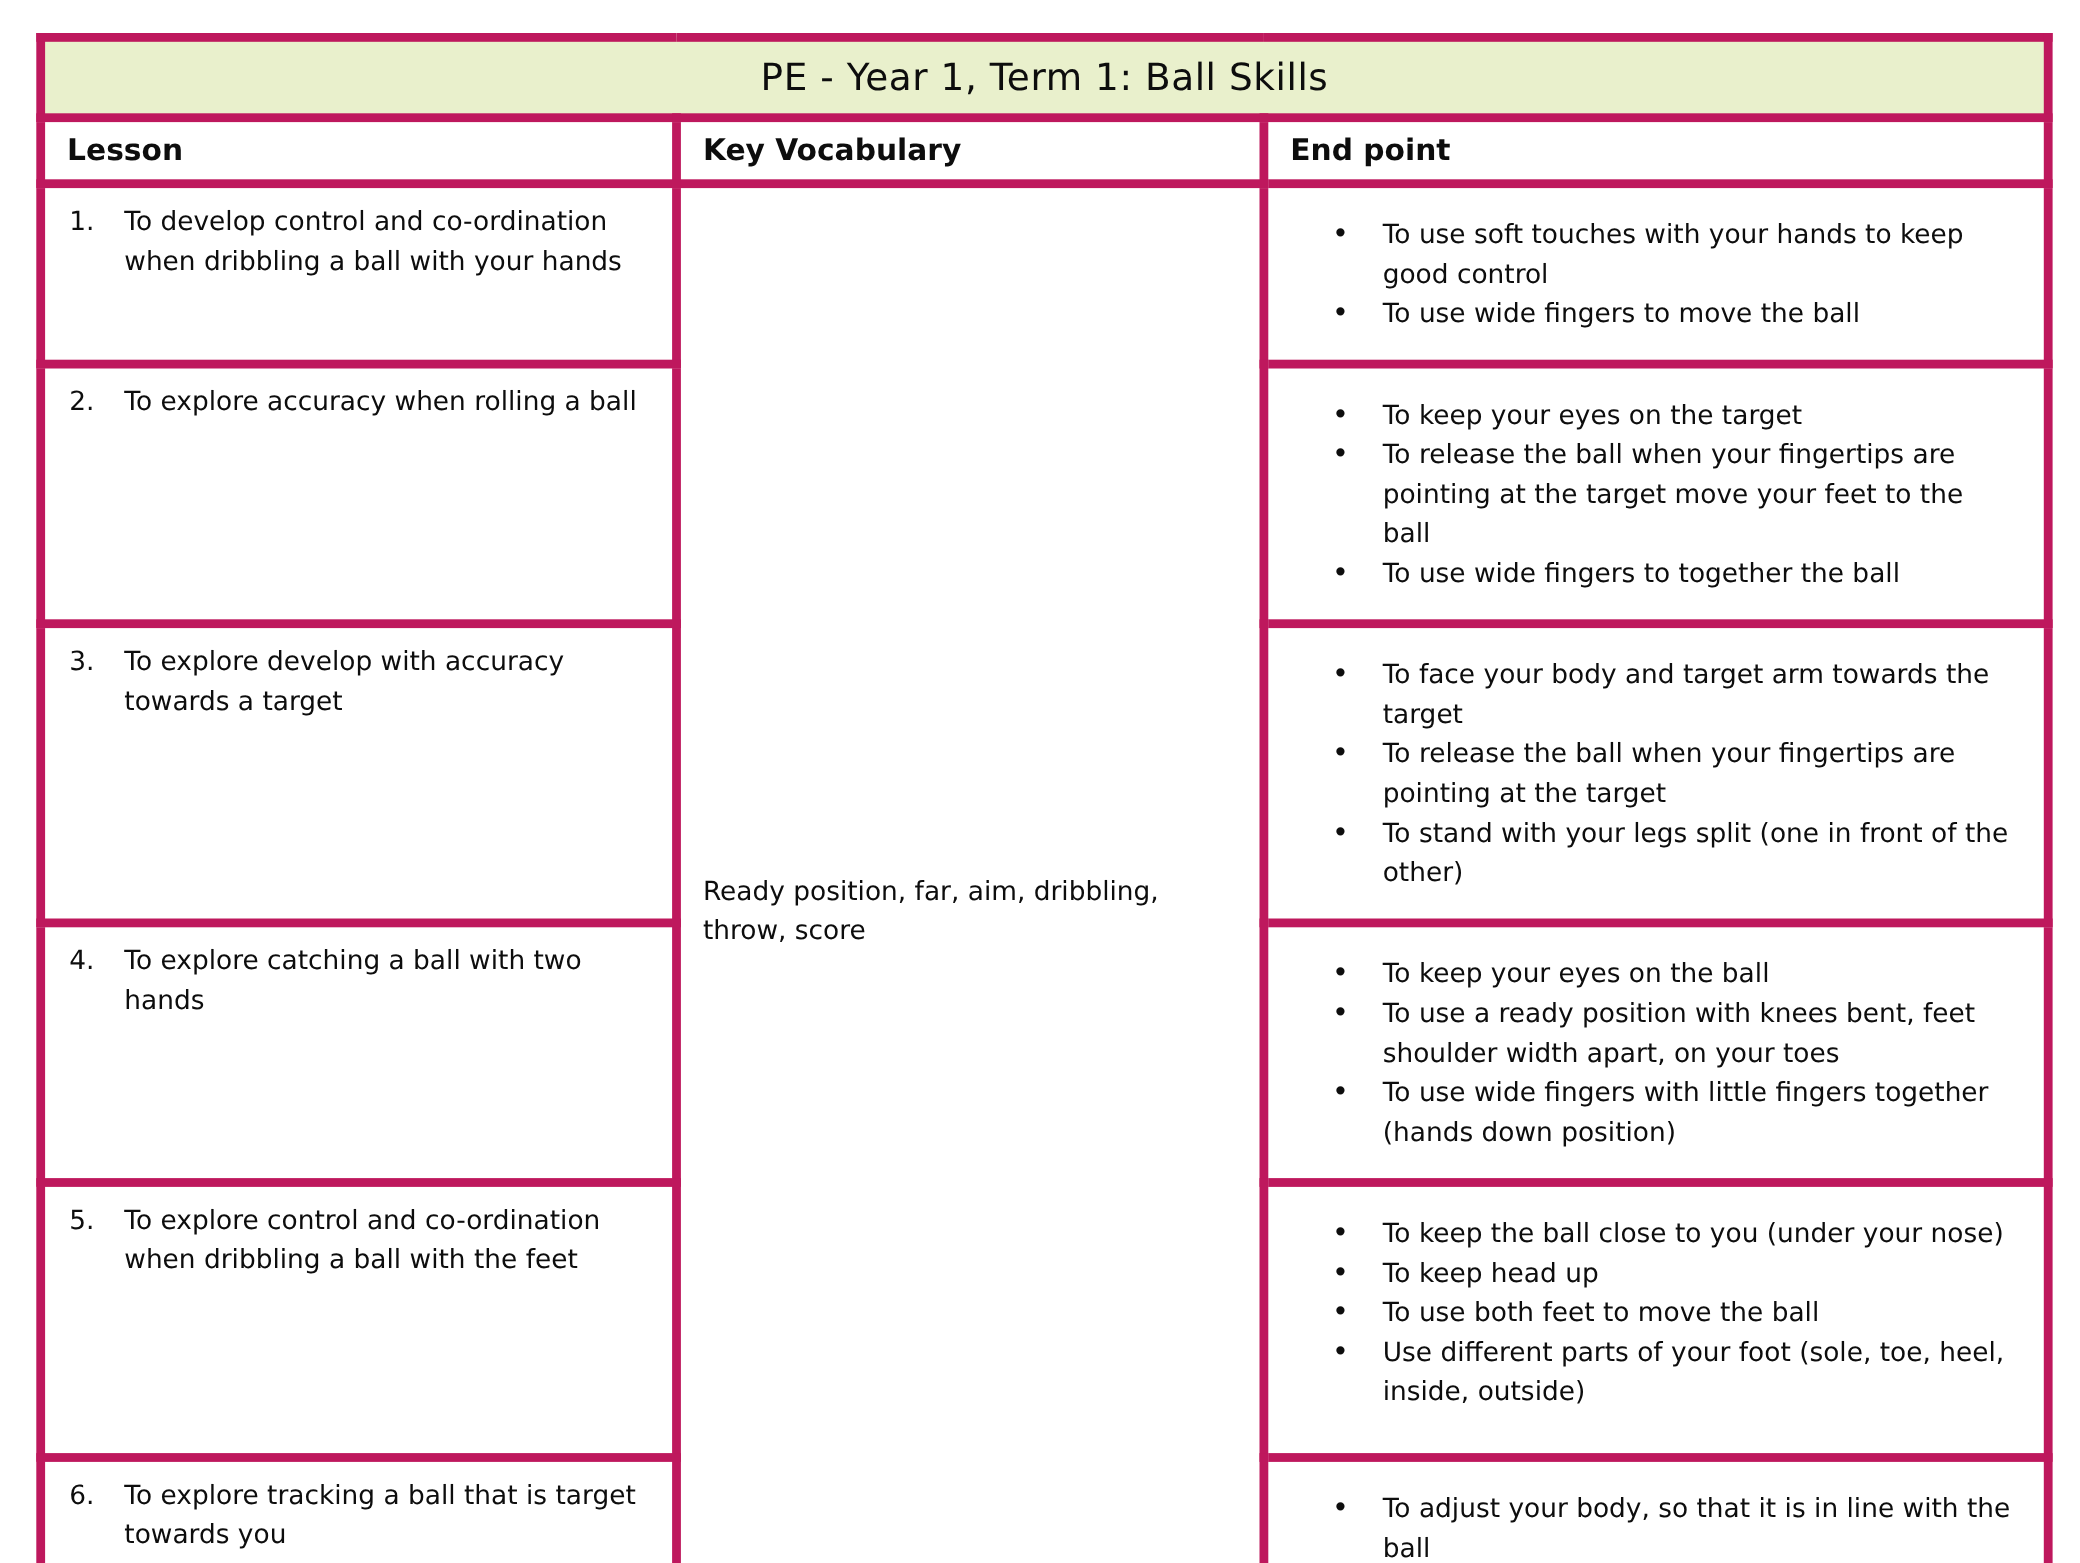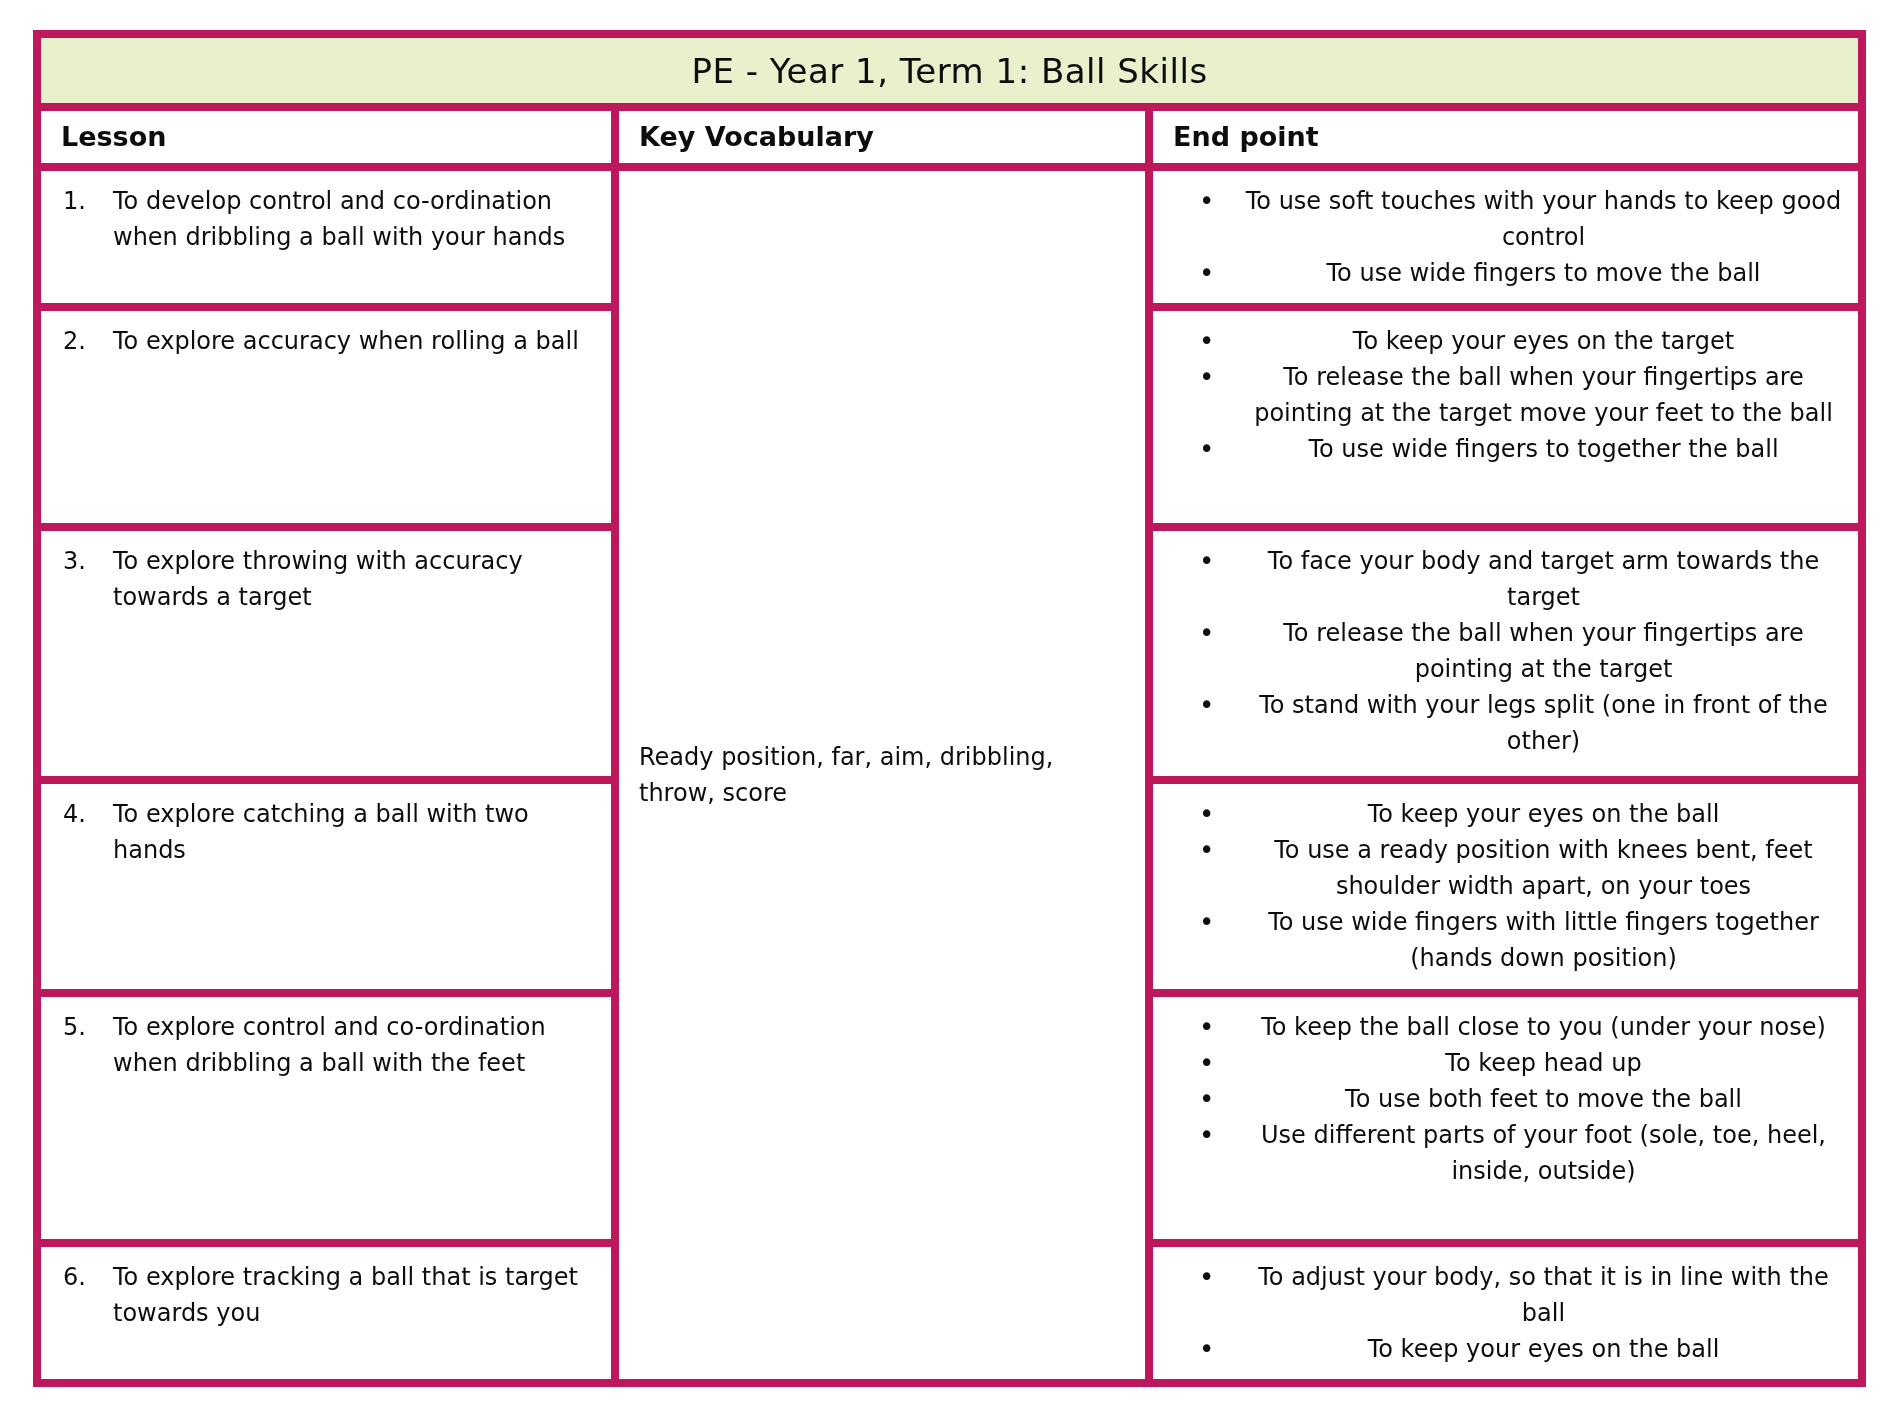--- a/index.html
+++ b/index.html
@@ -61,24 +61,23 @@
   .lesson-number { width: 50px; flex: 0 0 50px; }
   .lesson-objective { flex: 1 1 auto; }
 
   td.vocab-cell {
     vertical-align: middle;
     padding: 0 16px 0 20px;
   }
 
   td.endpoint-cell { padding: 12px 16px 12px 14px; }
   ul.endpoint-list {
-    margin: 0;
+    margin: 12px;
     padding: 0;
     list-style: none;
-    text-align: center;
   }
   ul.endpoint-list li {
     position: relative;
     padding-left: 78px;
   }
   ul.endpoint-list li::before {
     content: "\2022";
     position: absolute;
     left: 32px;
     top: 0;
@@ -135,21 +134,21 @@
               <li>To release the ball when your fingertips are pointing at the target move your feet to the ball</li>
               <li>To use wide fingers to together the ball</li>
             </ul>
     </td>
   </tr>
 
   <tr class="lesson-row">
     <td class="lesson-cell">
       <div class="lesson-line">
         <span class="lesson-number">3.</span>
-        <span class="lesson-objective">To explore throwing with accuracy towards a target</span>
+        <span class="lesson-objective">To explore develop with accuracy towards a target</span>
       </div>
     </td>
     <td class="endpoint-cell">
       <ul class="endpoint-list">
               <li>To face your body and target arm towards the target</li>
               <li>To release the ball when your fingertips are pointing at the target</li>
               <li>To stand with your legs split (one in front of the other)</li>
             </ul>
     </td>
   </tr>

